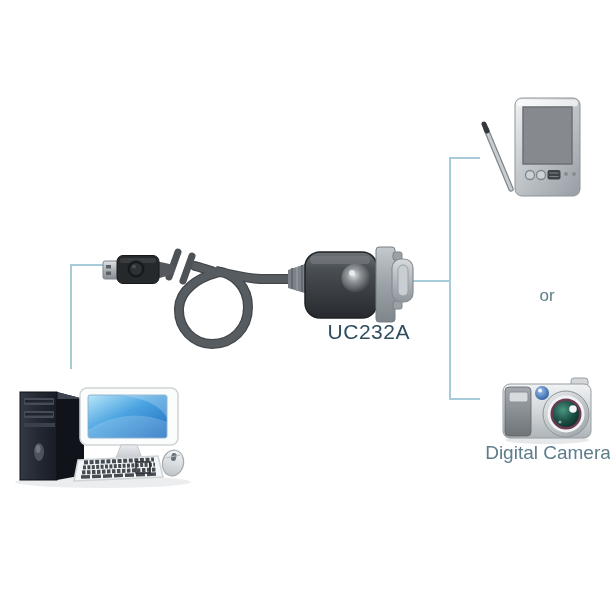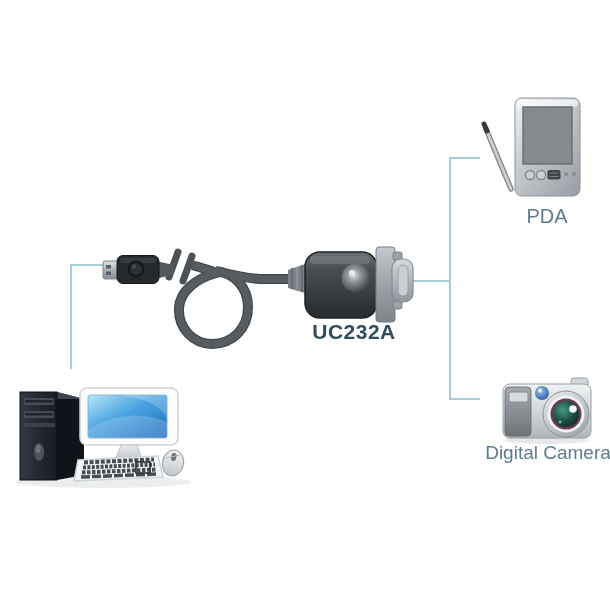--- a/index.html
+++ b/index.html
@@ -6,22 +6,22 @@
   .canvas{
     position:relative;width:610px;height:610px;background:#ffffff;overflow:hidden;
     font-family:"Liberation Sans",sans-serif;
   }
   .cline{position:absolute;background:#a6cbd9;}
   .device-label{
     position:absolute;color:#5e7d8b;text-align:center;
     font-size:20px;line-height:1.1;white-space:nowrap;
   }
   .product-label{
-    position:absolute;color:#2f4d5e;font-weight:bold;font-size:21px;
-    letter-spacing:0.5px;text-align:center;white-space:nowrap;
+    position:absolute;color:#2f4d5e;font-weight:normal;font-size:21px;
+    letter-spacing:0.5px;text-align:right;white-space:nowrap;
   }
   .devsvg{position:absolute;display:block;}
 </style>
 </head>
 <body>
 
 <div class="canvas">
 
   <div class="cline" style="left:70px;top:264px;width:38px;height:2px;"></div>
   <div class="cline" style="left:70px;top:264px;width:2px;height:105px;"></div>
@@ -118,22 +118,22 @@
 
     <circle cx="55" cy="82" r="4.5" fill="#cdd1d4" stroke="#7e858b" stroke-width="1.3"></circle>
     <circle cx="66" cy="82" r="4.5" fill="#cdd1d4" stroke="#7e858b" stroke-width="1.3"></circle>
     <rect x="72.5" y="77" width="13" height="9.5" rx="2" fill="#3f444a"></rect>
     <line x1="74.5" y1="80" x2="83.5" y2="80" stroke="#7c8288" stroke-width="1"></line>
     <line x1="74.5" y1="83.5" x2="83.5" y2="83.5" stroke="#7c8288" stroke-width="1"></line>
     <circle cx="91" cy="81" r="2" fill="#868d93"></circle>
     <circle cx="99" cy="81" r="2" fill="#868d93"></circle>
   </svg>
 
-  <span class="device-label" style="left:492px;top:205px;width:110px;font-size:20px;">PDA</span>
-
+
+  <span class="device-label" style="left:492px;top:287px;width:110px;font-size:17px;">or</span>
 
   <svg class="devsvg" style="left:497px;top:374px;" width="100" height="72" viewBox="0 0 100 72">
     <defs>
       <linearGradient id="gCam" x1="0" y1="0" x2="0" y2="1">
         <stop offset="0" stop-color="#f0f2f3"></stop>
           <stop offset="0.5" stop-color="#d3d7da"></stop>
         <stop offset="1" stop-color="#aeb4b8"></stop>
       </linearGradient>
       <linearGradient id="gGrip" x1="0" y1="0" x2="0" y2="1">
         <stop offset="0" stop-color="#a3a9ae"></stop>

